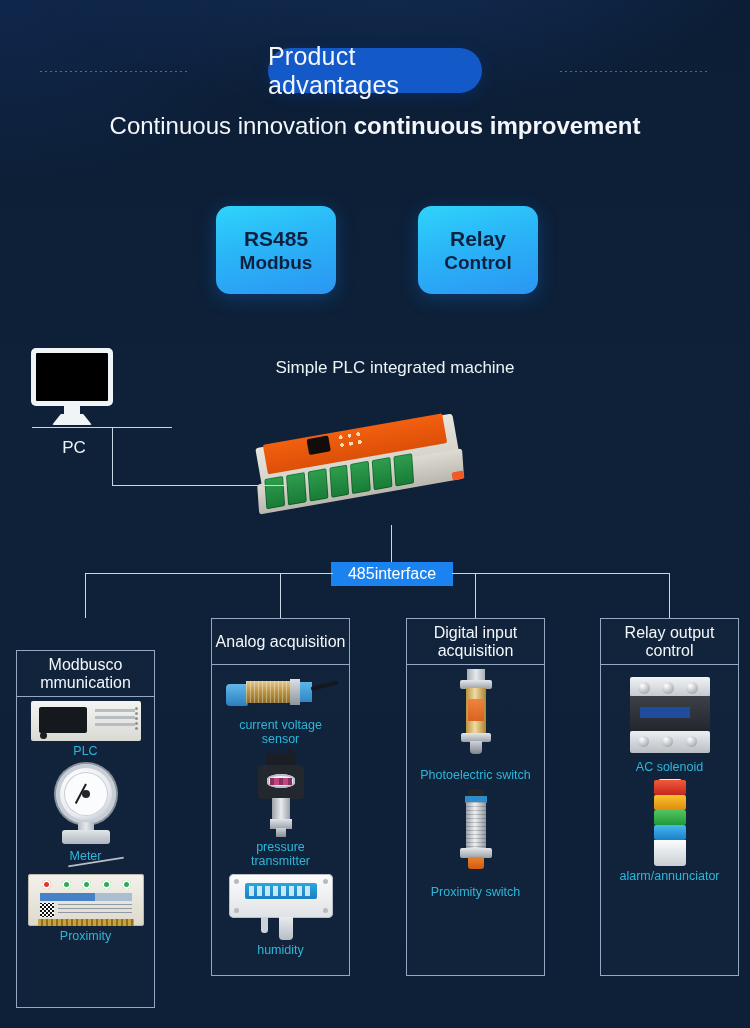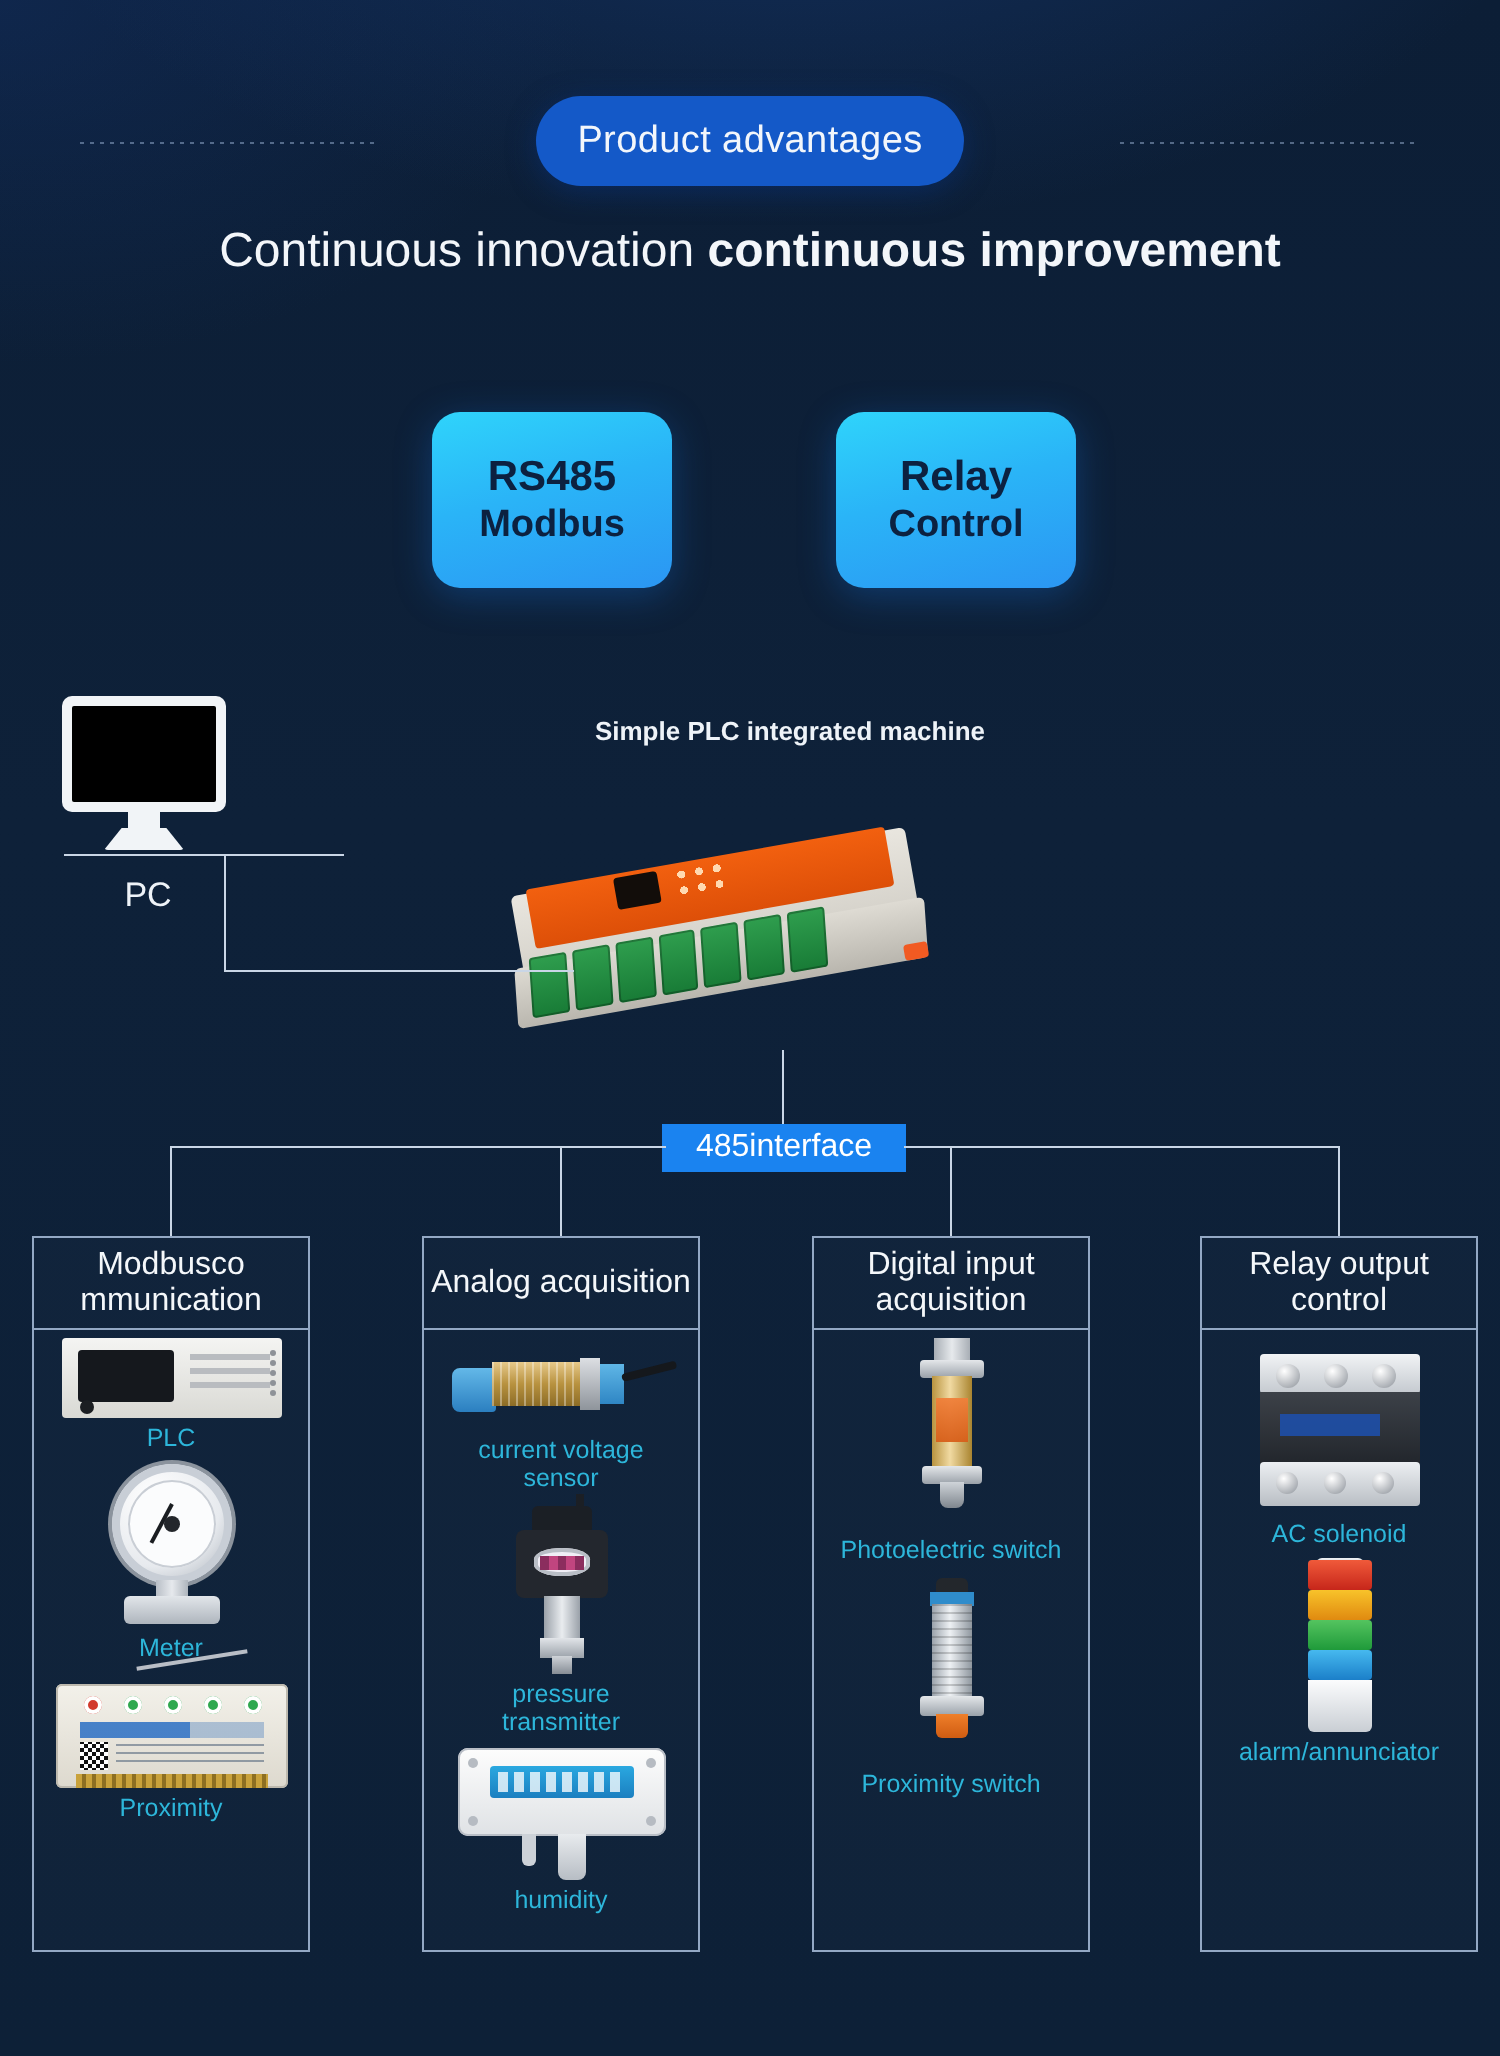--- a/index.html
+++ b/index.html
@@ -22,21 +22,21 @@
   
   .hdr{ position:absolute; left:0; top:0; width:750px; height:180px; }
   .dots{ position:absolute; top:71px; height:1px; width:150px;
     background:repeating-linear-gradient(90deg, rgba(170,195,230,.45) 0 2px, rgba(0,0,0,0) 2px 5px); }
   .dots.l{ left:40px; }
   .dots.r{ left:560px; }
   .badge{
     position:absolute; left:268px; top:48px; width:214px; height:45px;
     background:#1459c8; border-radius:23px;
     display:flex; align-items:center; justify-content:center;
-    font-size:19px; color:#f2f6fb; letter-spacing:.2px;
+    font-size:25px; color:#f2f6fb; letter-spacing:.2px;
     box-shadow:0 3px 14px rgba(10,50,120,.55);
   }
   .headline{
     position:absolute; left:0; top:112px; width:750px; text-align:center;
     font-size:24px; color:#f3f6fa; white-space:nowrap;
   }
   .headline .b{ font-weight:bold; }
 
   
   .chip{
@@ -48,21 +48,21 @@
   }
   .chip .l1{ font-size:21px; }
   .chip .l2{ font-size:19px; }
   #chip-rs485{ left:216px; top:206px; }
   #chip-relay{ left:418px; top:206px; }
 
   
   .mid{ position:absolute; left:0; top:330px; width:750px; height:270px; }
   .plc-caption{
     position:absolute; left:250px; top:28px; width:290px; text-align:center;
-    font-size:13px; color:#eef3f8; white-space:nowrap;font-weight:bold;
+    font-size:17px; color:#eef3f8; white-space:nowrap;
   }
   
   .monitor{ position:absolute; left:31px; top:18px; width:82px; height:58px;
     background:#f1f4f7; border-radius:5px; padding:5px; }
   .monitor i{ display:block; width:100%; height:100%; background:#000; border-radius:1px; }
   .mon-neck{ position:absolute; left:64px; top:76px; width:16px; height:11px; background:#f1f4f7; }
   .mon-base{ position:absolute; left:52px; top:84px; width:40px; height:11px; background:#f1f4f7;
     clip-path:polygon(22% 0,78% 0,100% 100%,0 100%); border-radius:2px; }
   .pc-label{ position:absolute; left:44px; top:108px; width:60px; text-align:center;
     font-size:17px; color:#eef3f8; }
@@ -106,21 +106,21 @@
     background:#1a83f0; color:#ffffff; font-size:16px;
     display:flex; align-items:center; justify-content:center; white-space:nowrap;
   }
 
   
   .cols{ position:absolute; left:0; top:618px; width:750px; height:366px; }
   .col{
     position:absolute; top:0; width:139px; height:358px;
     border:1px solid #93a8c4; background:rgba(255,255,255,.015);
   }
-  #col-0{ left:16px; }
+  #col-0{ left:16px;margin-top:32px; }
   #col-1{ left:211px; }
   #col-2{ left:406px; }
   #col-3{ left:600px; }
   .col-head{
     height:46px; border-bottom:1px solid #93a8c4;
     display:flex; align-items:center; justify-content:center;
     text-align:center; font-size:16px; line-height:1.12; color:#f4f7fa;
     padding:0 3px; font-weight:500;
   }
   .col-body{ padding:4px 3px 0; display:flex; flex-direction:column; }

